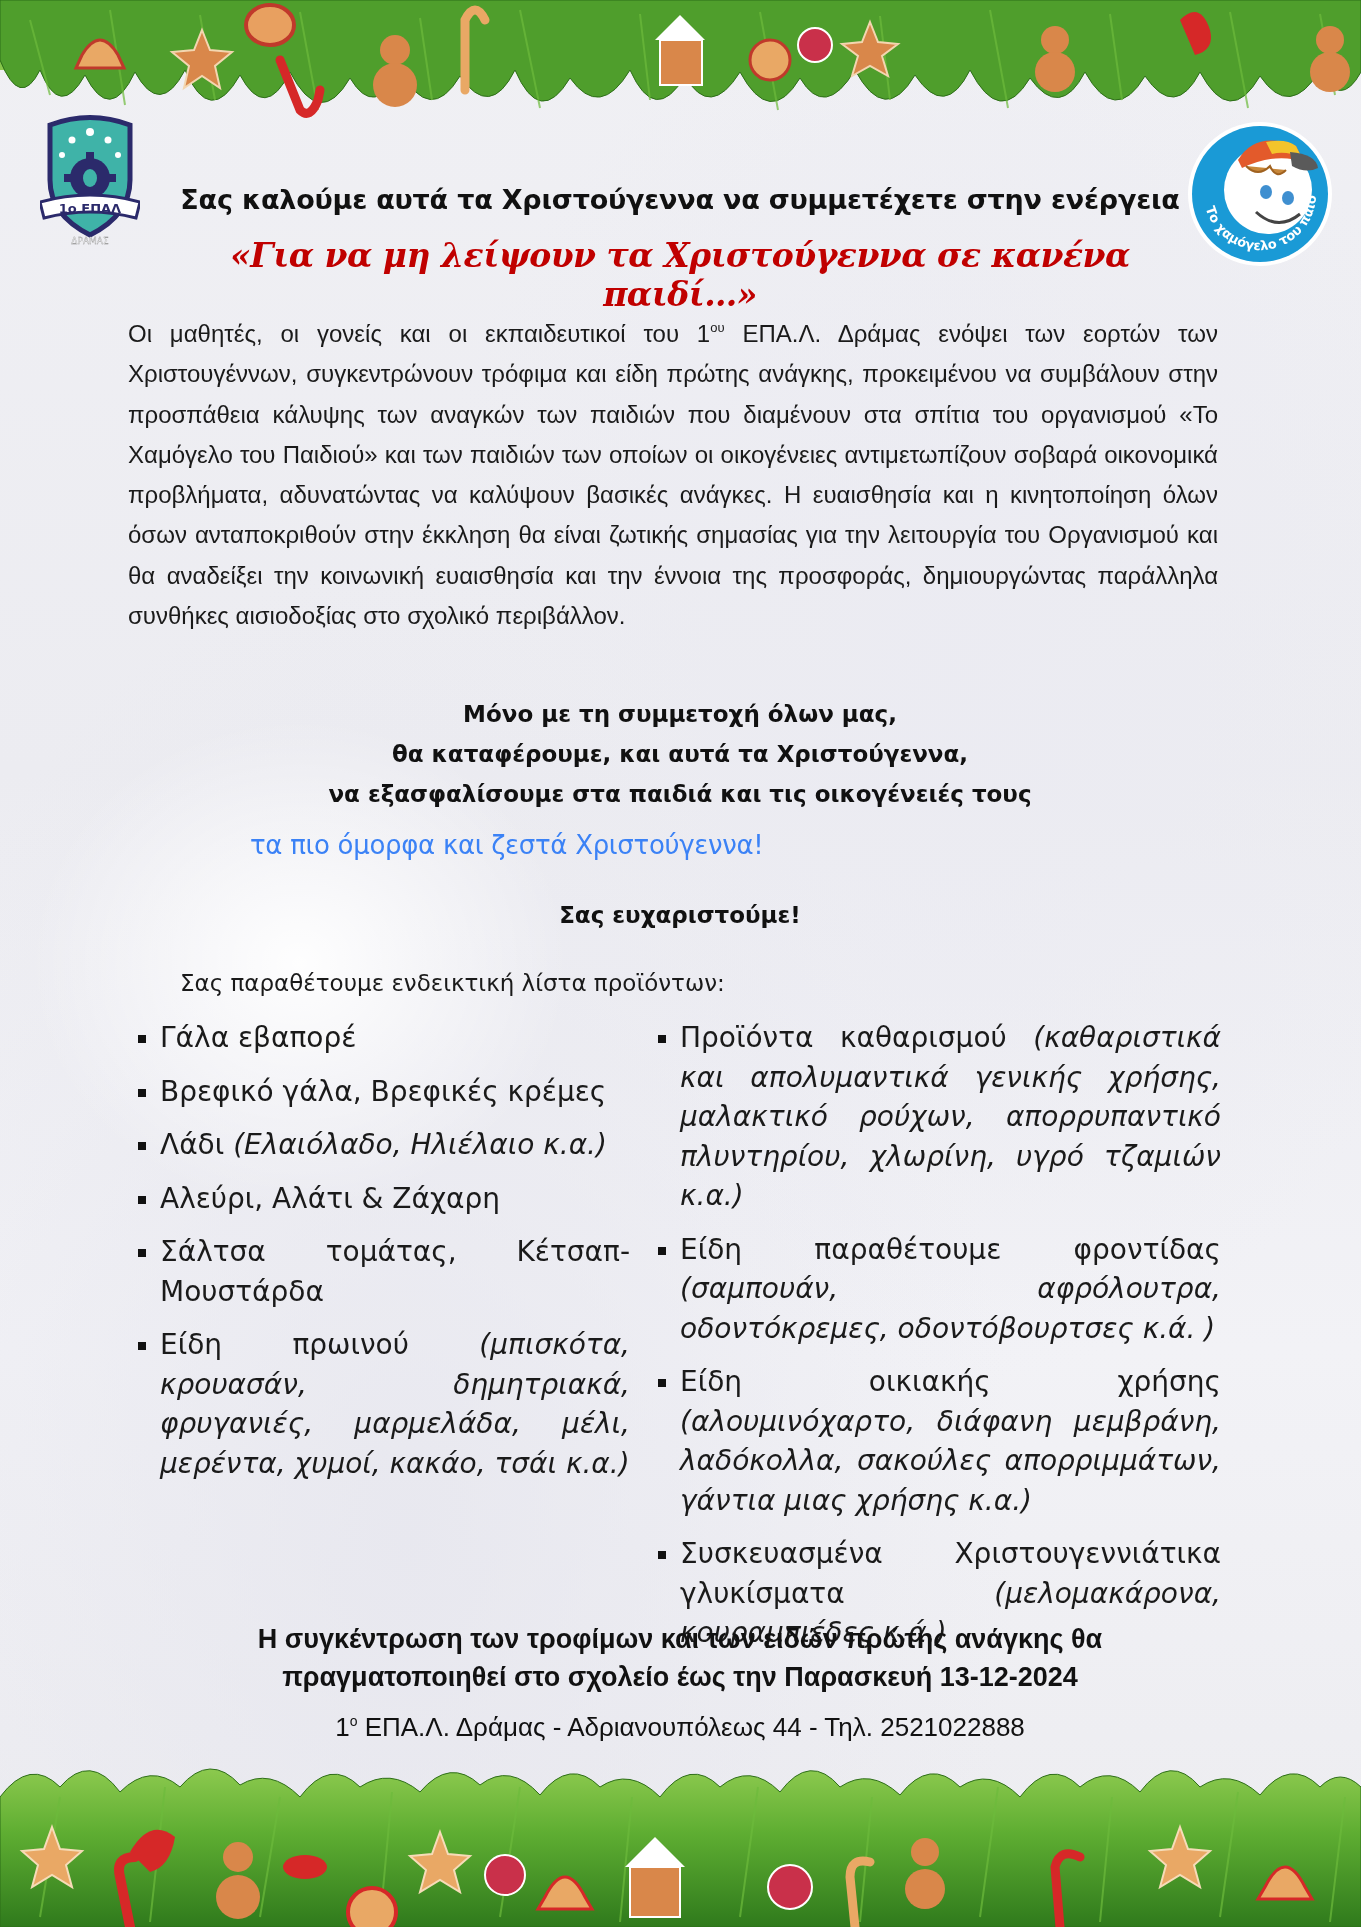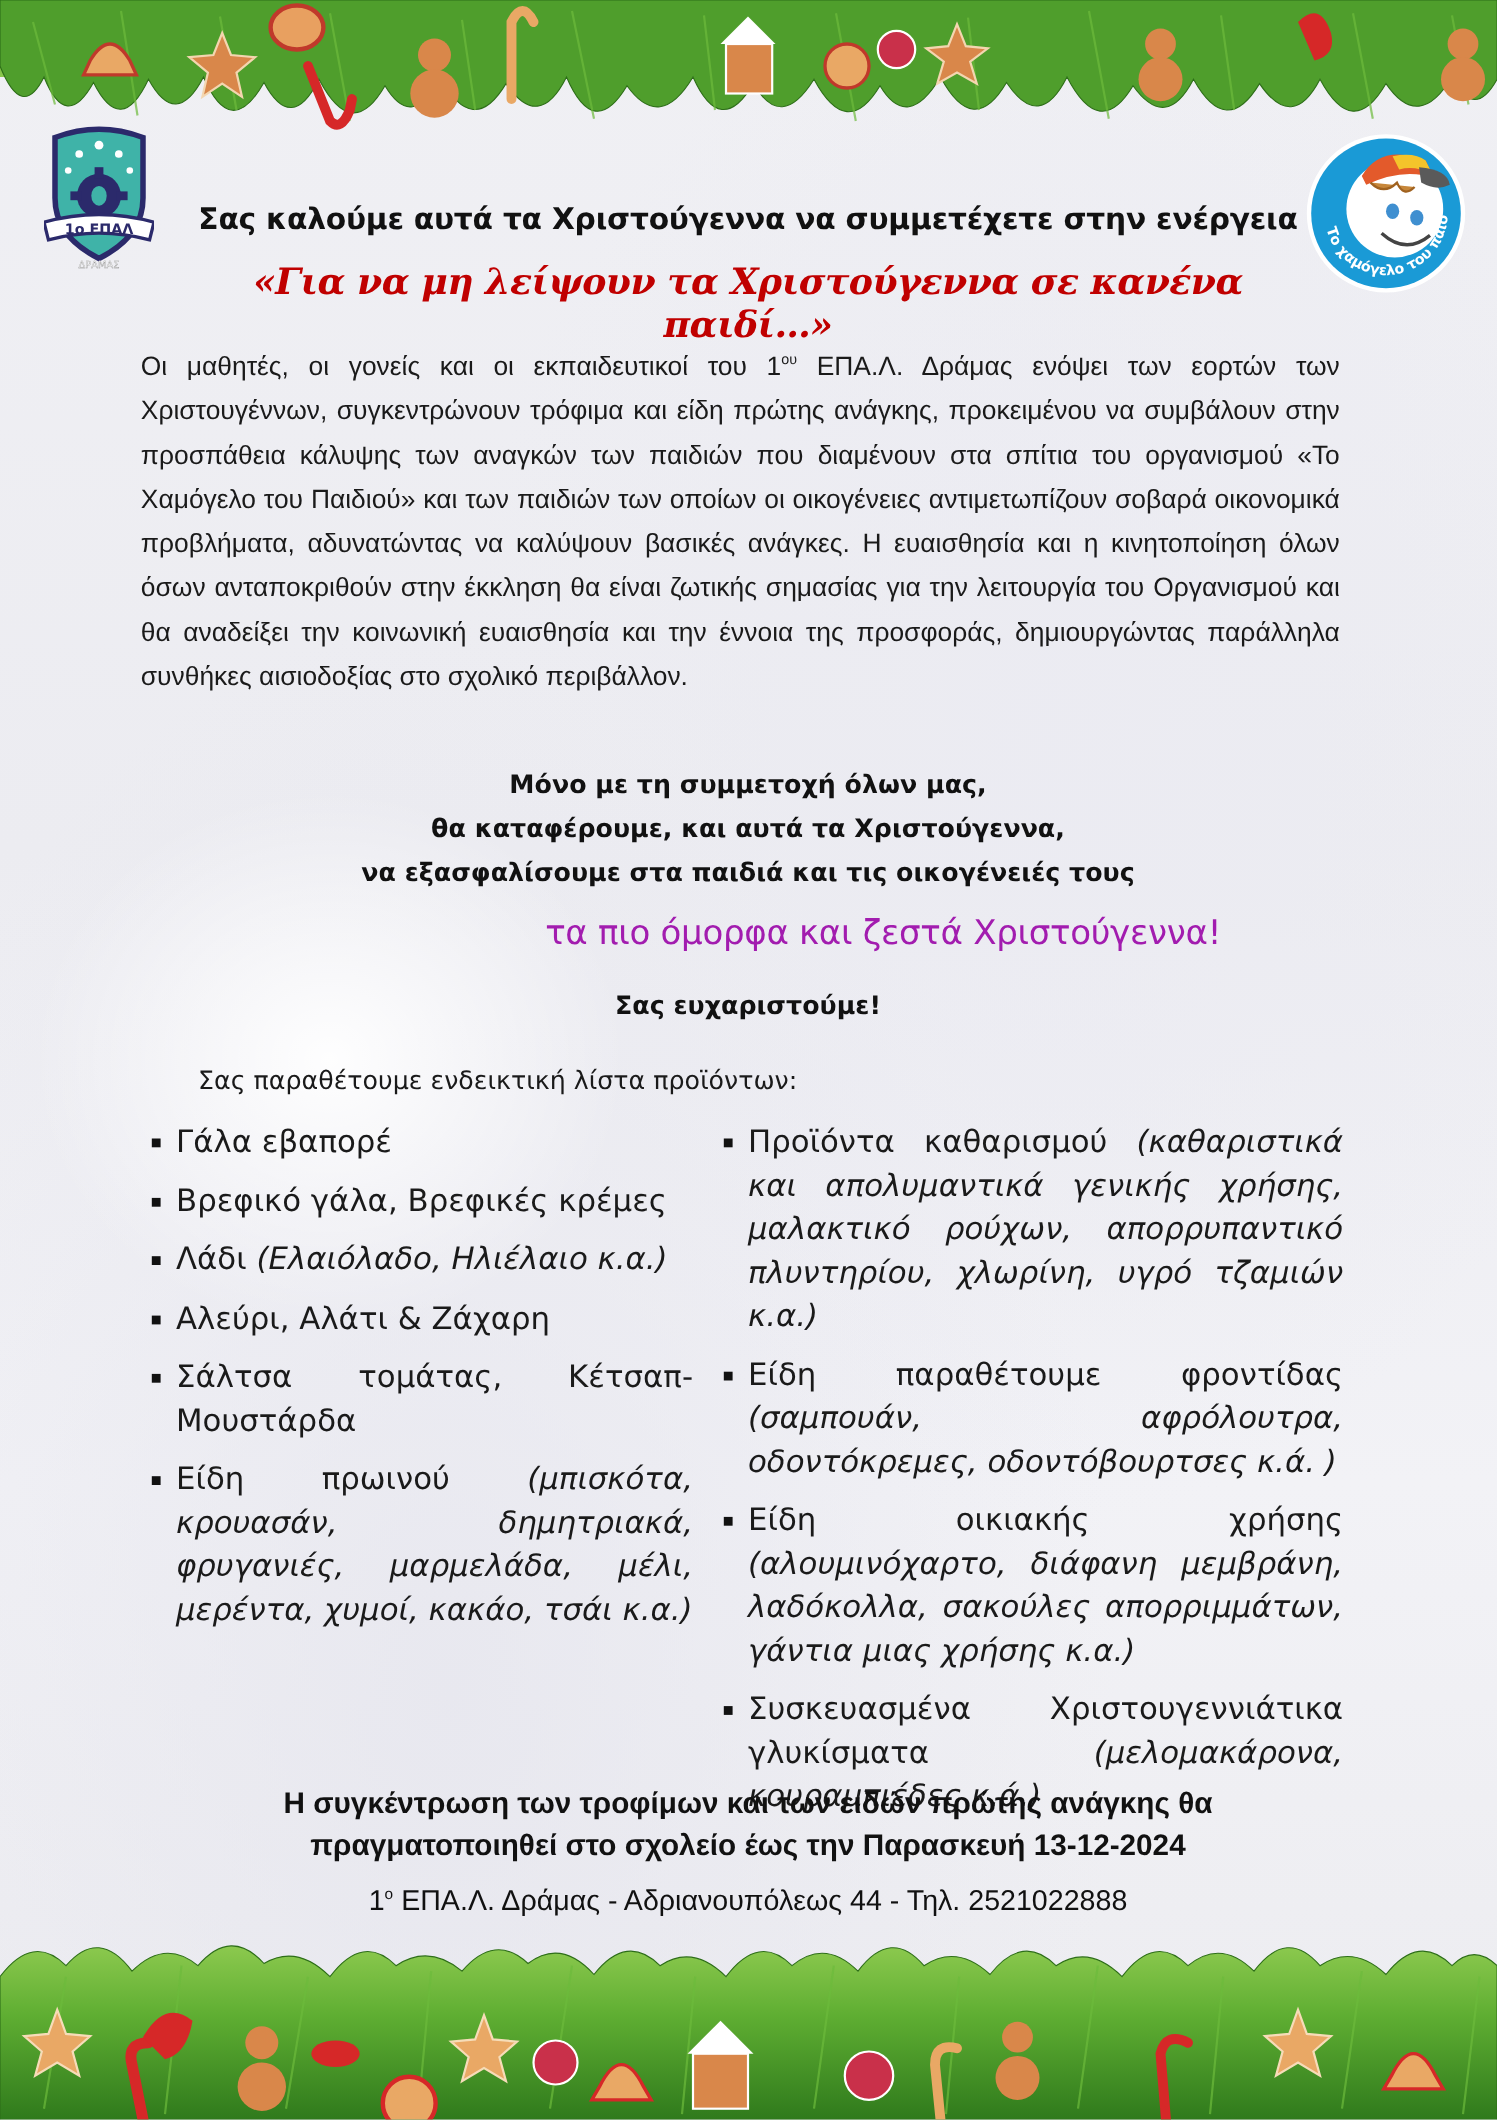--- a/index.html
+++ b/index.html
@@ -51,21 +51,21 @@
   .intro sup { font-size: 13px; vertical-align: 10px; line-height: 0; }
 
   
   .center-msg {
     position: absolute; left: 250px; width: 860px; top: 694px;
     text-align: center; font-weight: bold; font-size: 23px; line-height: 40px;
     color: #111;
   }
   .highlight {
     position: absolute; left: 250px; width: 860px; top: 830px;
-    text-align: right; font-size: 31px; color: #a21caf; letter-spacing: -0.3px;
+    text-align: left; font-size: 26px; color: #3b82f6; letter-spacing: -0.3px;
   }
   .thanks {
     position: absolute; left: 250px; width: 860px; top: 902px;
     text-align: center; font-weight: bold; font-size: 23px; color: #111;
   }
 
   
   .list-intro {
     position: absolute; left: 180px; top: 970px;
     font-size: 23px; color: #1a1a1a;

